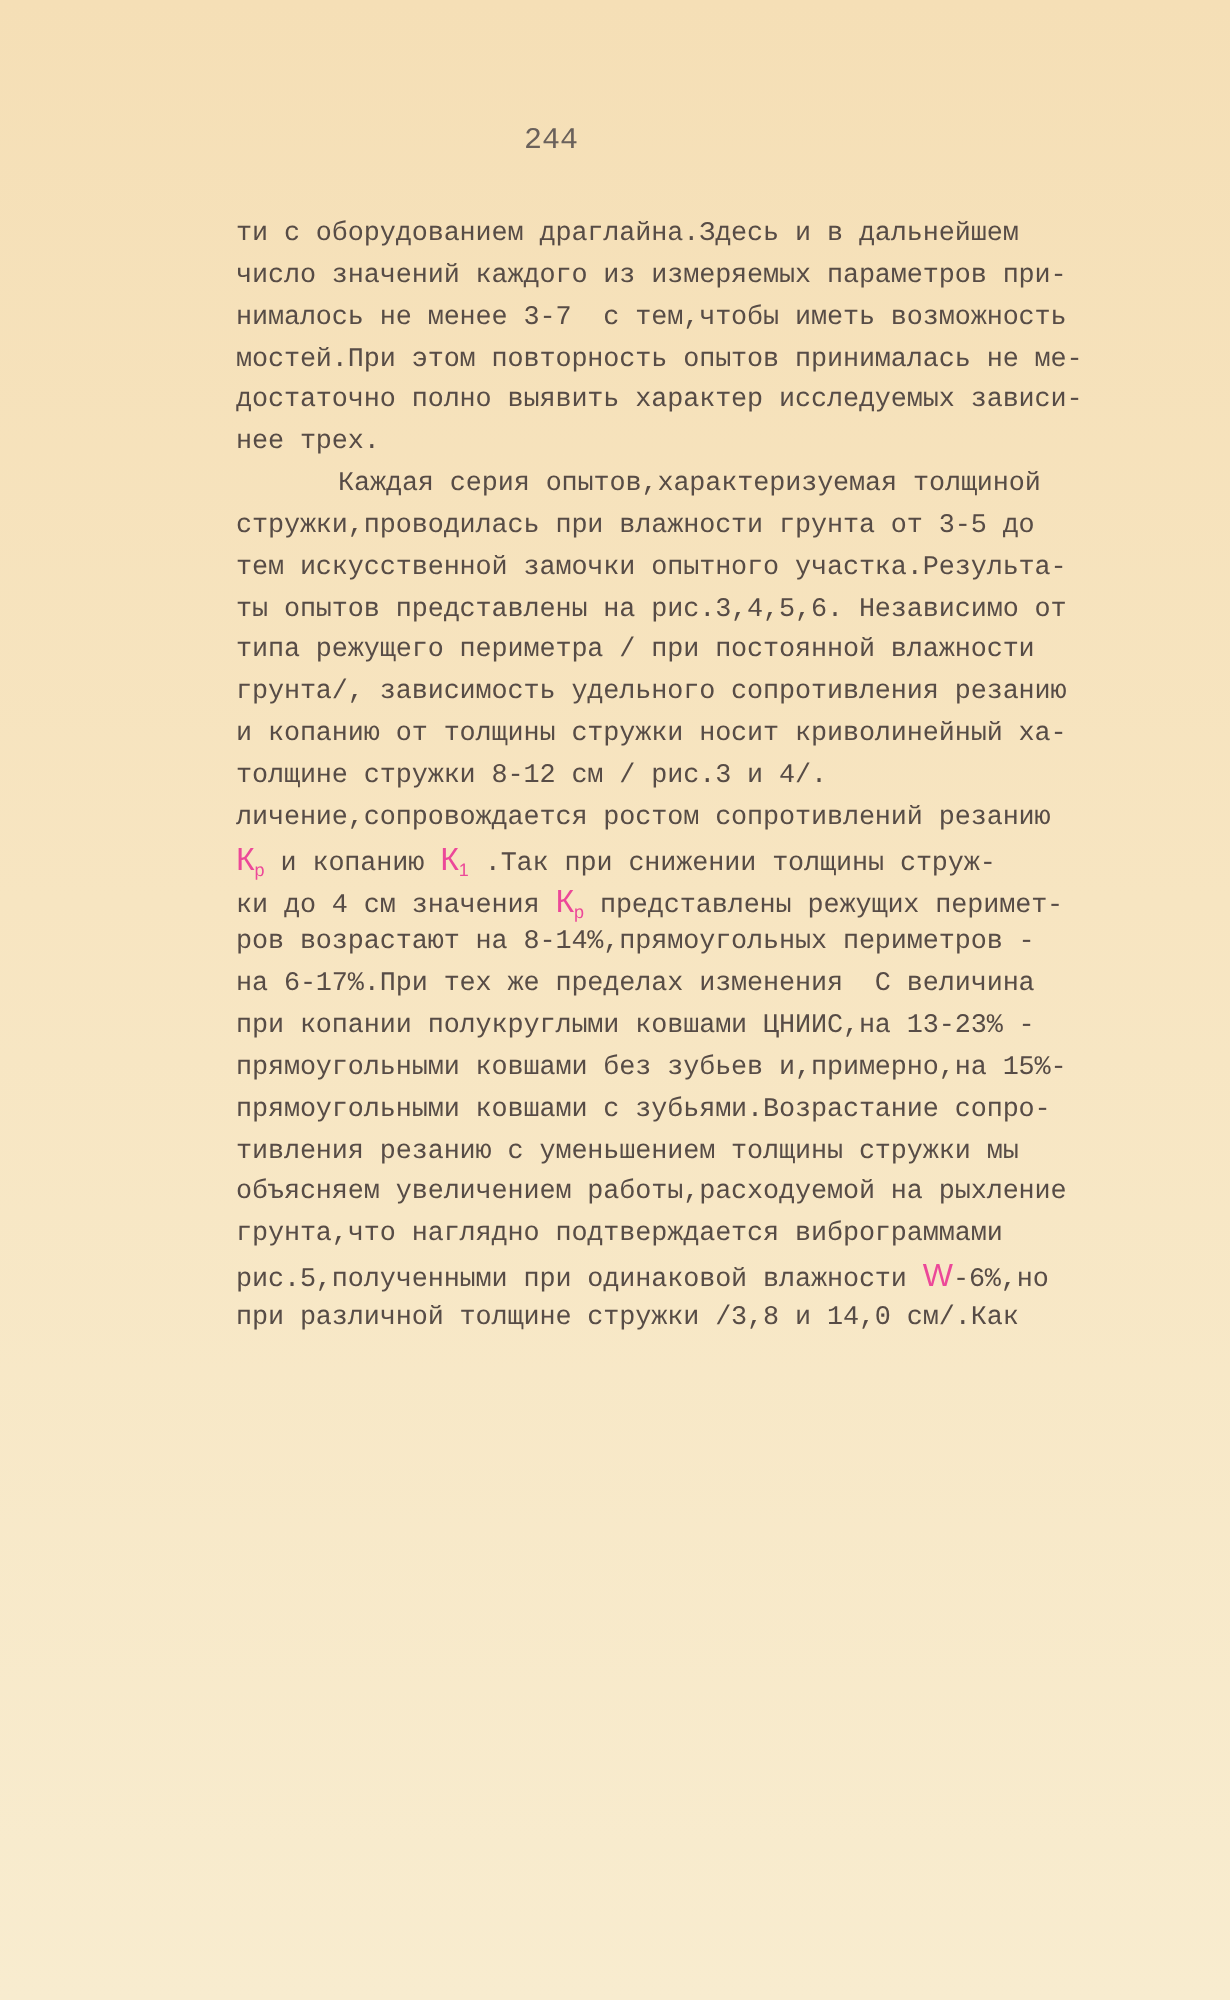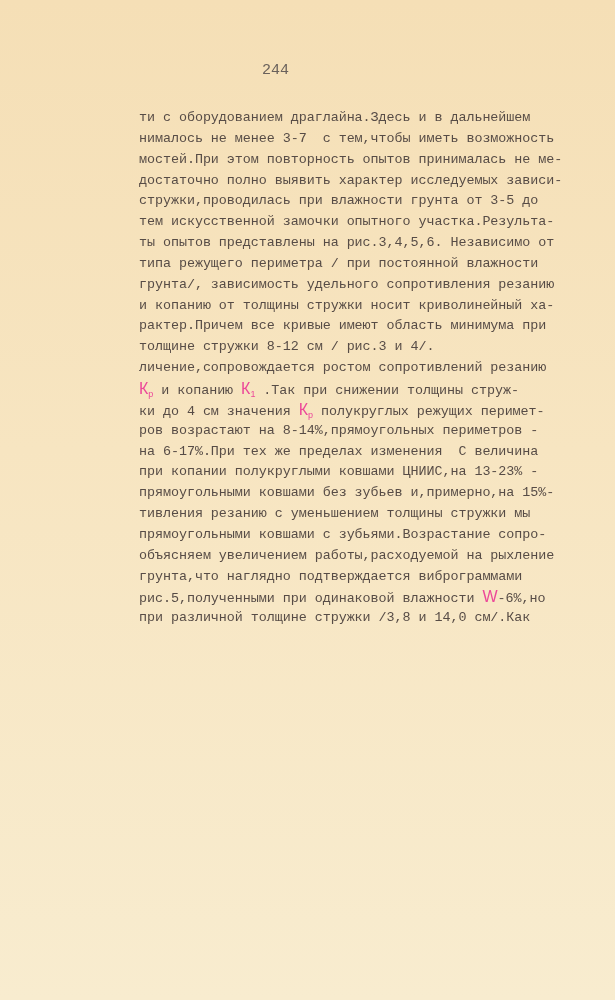--- a/index.html
+++ b/index.html
@@ -36,21 +36,20 @@
     top: 108px;
     width: 470px;
   }
   .line {
     height: 20.85px;
     line-height: 20.85px;
     font-size: 13.4px;
     white-space: pre;
     letter-spacing: -0.05px;
     color: #574c46;
-    margin-left: 21px;
   }
   .line.indent {
     padding-left: 51px;
   }
   .sym {
     font-family: "Liberation Sans", sans-serif;
     font-size: 16px;
     color: #ec4899;
   }
   .sub {
@@ -59,45 +58,47 @@
   }
 </style>
 </head>
 <body>
 
 <div class="page">
   <div class="page-number">244</div>
 
   <div class="body-text">
     <div class="line">ти с оборудованием драглайна.Здесь и в дальнейшем</div>
+    <div class="line">число значений каждого из измеряемых параметров при-</div>
     <div class="line">нималось не менее 3-7  с тем,чтобы иметь возможность</div>
     <div class="line">мостей.При этом повторность опытов принималась не ме-</div>
     <div class="line">достаточно полно выявить характер исследуемых зависи-</div>
+    <div class="line">нее трех.</div>
+    <div class="line indent">Каждая серия опытов,характеризуемая толщиной</div>
     <div class="line">стружки,проводилась при влажности грунта от 3-5 до</div>
     <div class="line">тем искусственной замочки опытного участка.Результа-</div>
     <div class="line">ты опытов представлены на рис.3,4,5,6. Независимо от</div>
     <div class="line">типа режущего периметра / при постоянной влажности</div>
     <div class="line">грунта/, зависимость удельного сопротивления резанию</div>
     <div class="line">и копанию от толщины стружки носит криволинейный ха-</div>
-    <div class="line">рактер.Причем все кривые имеют область минимума при</div>
     <div class="line">толщине стружки 8-12 см / рис.3 и 4/.</div>
     <div class="line">личение,сопровождается ростом сопротивлений резанию</div>
 
     <div class="line"><span class="sym"><span>К</span><span class="sub">р</span></span><span> и копанию </span><span class="sym"><span>К</span><span class="sub">1</span></span><span> .Так при снижении толщины струж-</span></div>
 
-    <div class="line"><span>ки до 4 см значения </span><span class="sym"><span>К</span><span class="sub">р</span></span><span> полукруглых режущих перимет-</span></div>
+    <div class="line"><span>ки до 4 см значения </span><span class="sym"><span>К</span><span class="sub">р</span></span><span> представлены режущих перимет-</span></div>
 
     <div class="line">ров возрастают на 8-14%,прямоугольных периметров -</div>
     <div class="line">на 6-17%.При тех же пределах изменения  С величина</div>
 
 
     <div class="line">при копании полукруглыми ковшами ЦНИИС,на 13-23% -</div>
     <div class="line">прямоугольными ковшами без зубьев и,примерно,на 15%-</div>
+    <div class="line">прямоугольными ковшами с зубьями.Возрастание сопро-</div>
     <div class="line">тивления резанию с уменьшением толщины стружки мы</div>
-    <div class="line">прямоугольными ковшами с зубьями.Возрастание сопро-</div>
     <div class="line">объясняем увеличением работы,расходуемой на рыхление</div>
     <div class="line">грунта,что наглядно подтверждается виброграммами</div>
 
     <div class="line"><span>рис.5,полученными при одинаковой влажности </span><span class="sym">W</span><span>-6%,но</span></div>
 
     <div class="line">при различной толщине стружки /3,8 и 14,0 см/.Как</div>
   </div>
 </div>
 
 </body></html>

